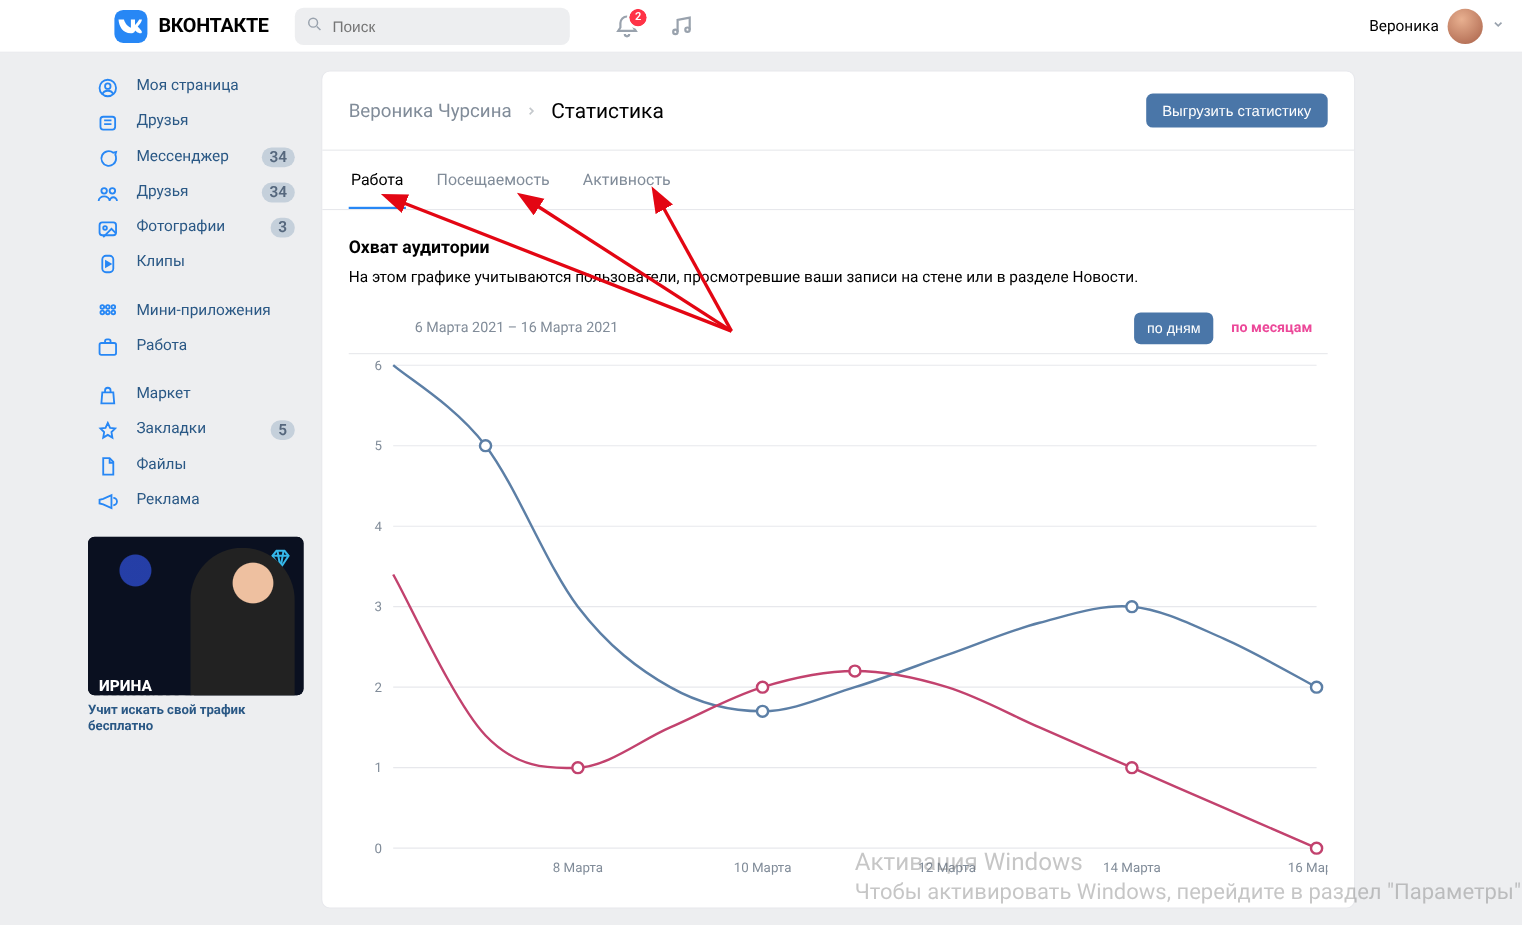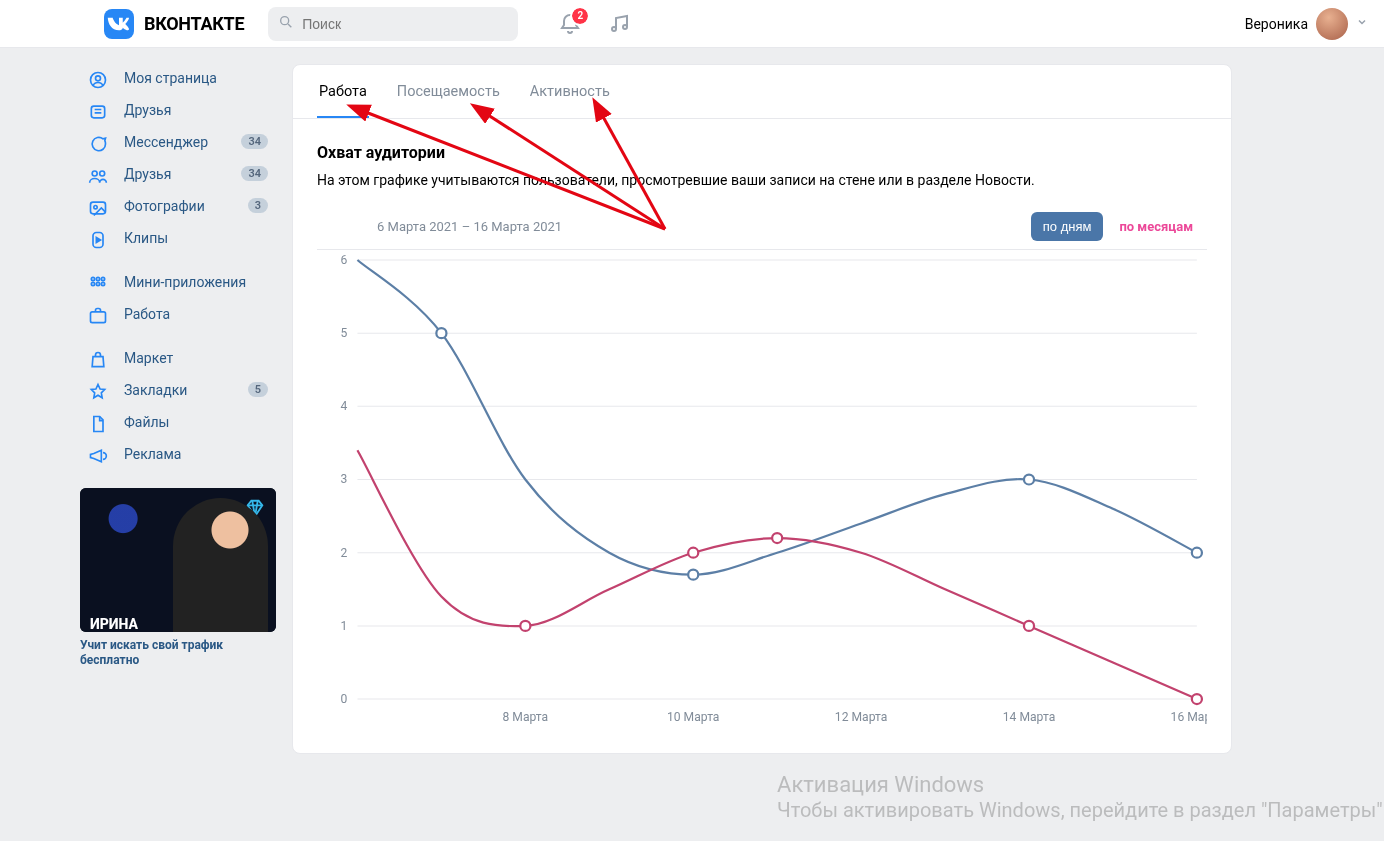--- a/index.html
+++ b/index.html
@@ -63,21 +63,21 @@
   .sidebar { width: 196px; flex-shrink:0;}
   .side-item {
     display:flex; align-items:flex-start; gap:14px;
     padding: 6px 8px; border-radius:6px; cursor:pointer;
     color:#2a5885; font-size:14px;
   }
   .side-item .ico { width:22px; text-align:center; color:#2787f5;}
   .side-item .ico svg{ width:20px; height:20px; display:block;}
   .side-item .lbl { flex:1;}
   .side-item .cnt {
-    background:#c5d0db; color:#55677d; border-radius:10px; font-size:11px;
+    background:#c5d0db; color:#55677d; border-radius:10px; font-size:14px;
     padding: 1px 7px; font-weight:600;
   }
   .side-sep { height:12px;}
   .side-ad {
     margin-top:16px; border-radius:6px; overflow:hidden;
     background:#0d1420; color:#fff; position:relative; height:144px;
   }
   .side-ad .ad-img{
     width:100%;height:170px;
     background:
@@ -348,20 +348,30 @@
           <div>ИРИНА</div>
           <div>МАКСИМОВА</div>
         </div>
       </div>
     </div>
     <div class="side-ad-caption">Учит искать свой трафик бесплатно</div>
   </div>
 
   <div class="main">
     <div class="panel">
+      <div class="pg-head">
+        <span class="crumb">Вероника Чурсина</span>
+        <span class="crumb-sep">
+          <svg viewBox="0 0 24 24" fill="none" stroke="currentColor" stroke-width="3">
+              <path d="M9 6l6 6-6 6"></path>
+            </svg>
+        </span>
+        <span class="pg-title">Статистика</span>
+        <button class="btn-primary">Выгрузить статистику</button>
+      </div>
 
       <div class="tabs-row">
         <div id="tabs-container" style="display:flex;gap:26px;">
             <div class="tab active">Работа</div>
             <div class="tab">Посещаемость</div>
             <div class="tab">Активность</div>
           </div>
 
         <svg class="arrows-overlay" width="660" height="180" style="position:absolute;left:12px;top:24px;">
           <defs>

